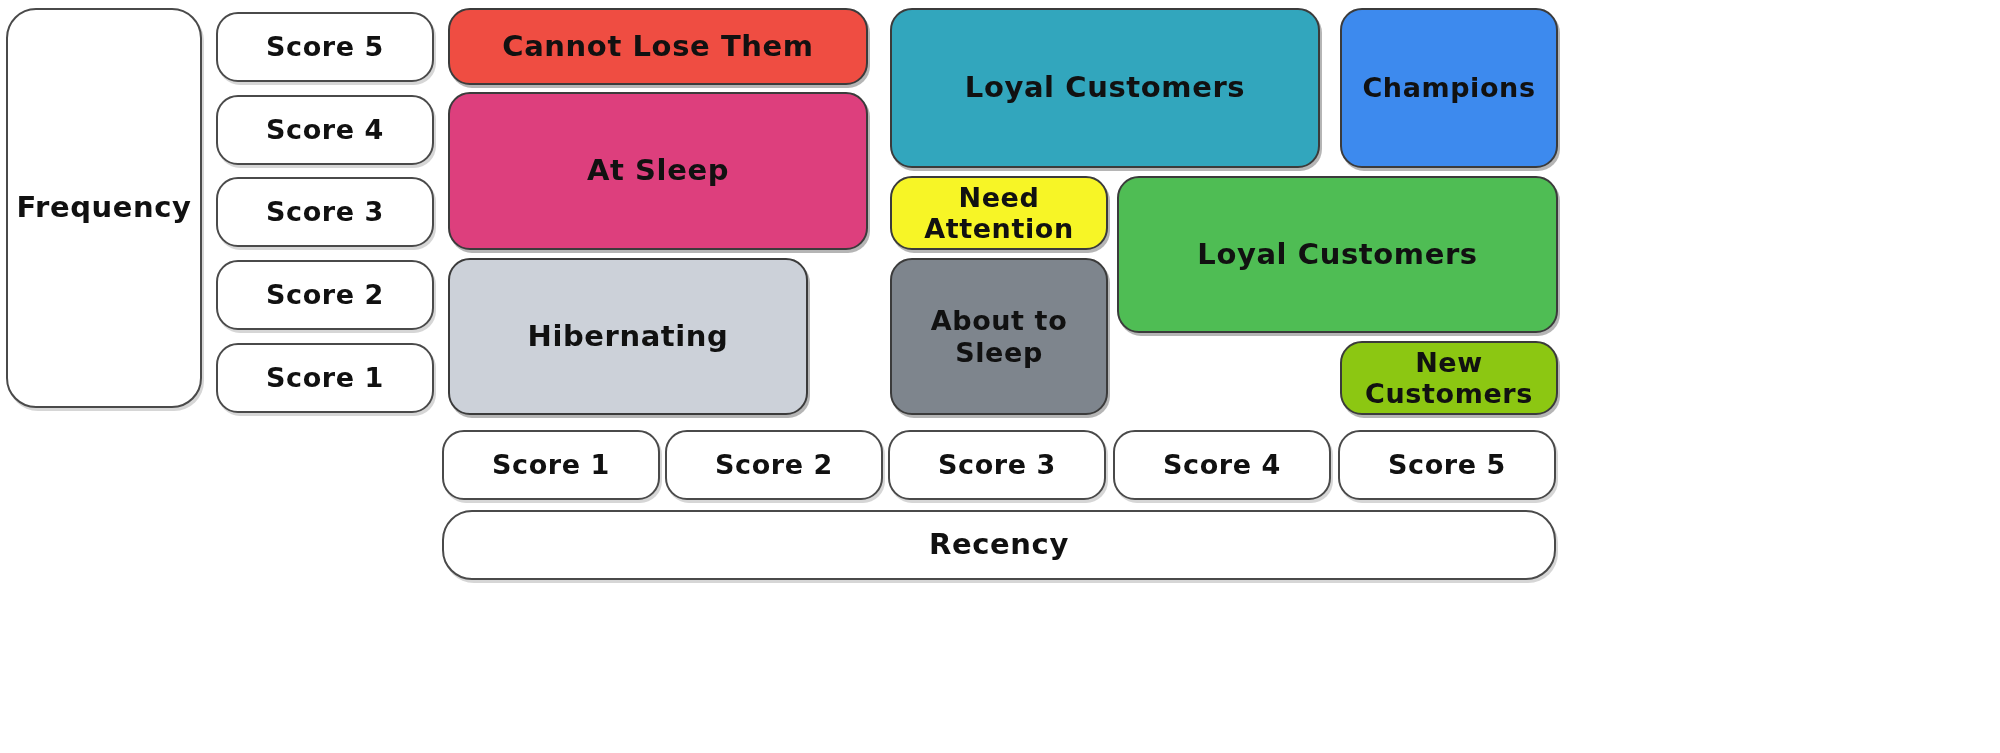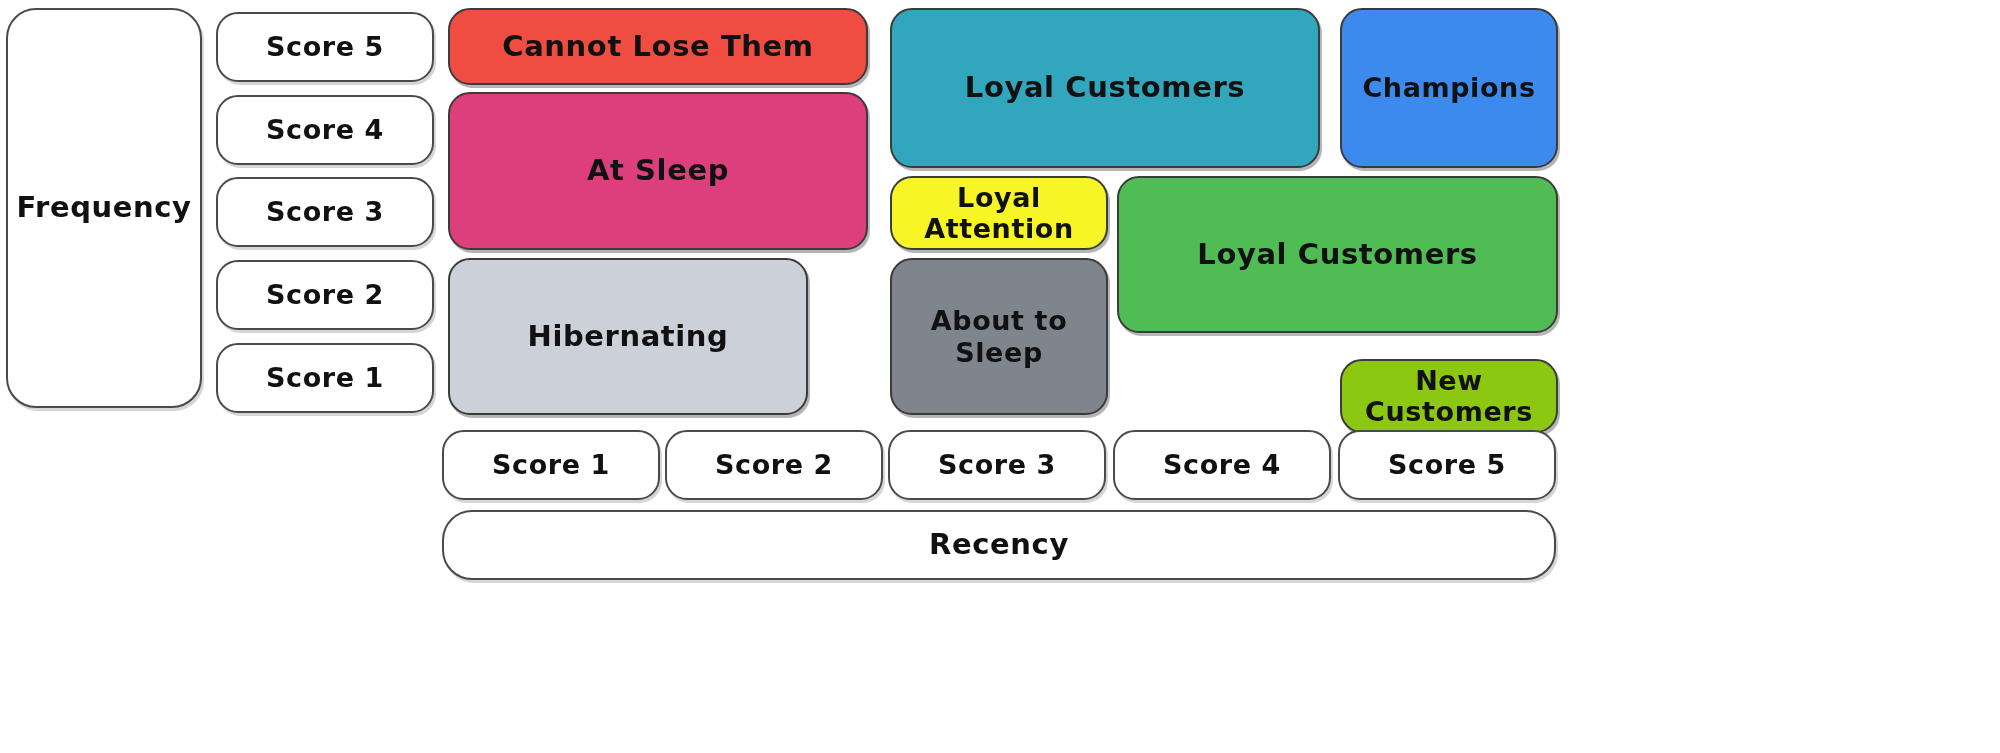--- a/index.html
+++ b/index.html
@@ -108,30 +108,30 @@
   <div class="box plain score-label" id="f-score-1">Score 1</div>
 
   <div class="box segment" id="seg-cannot-lose-them" style="background: rgb(239, 77, 66);">Cannot Lose Them</div>
 
   <div class="box segment" id="seg-at-risk" style="background: rgb(221, 63, 125);">At Sleep</div>
 
   <div class="box segment" id="seg-hibernating" style="background: rgb(204, 209, 217);">Hibernating</div>
 
   <div class="box segment" id="seg-loyal-teal" style="background: rgb(50, 166, 189);">Loyal Customers</div>
 
-  <div class="box segment small" id="seg-need-attention" style="background: rgb(247, 245, 38);">Loyal Attention</div>
+  <div class="box segment small" id="seg-need-attention" style="background: rgb(247, 245, 38);">Need Attention</div>
 
   <div class="box segment small" id="seg-about-to-sleep" style="background: rgb(126, 133, 141);">About to Sleep</div>
 
   <div class="box segment small" id="seg-champions" style="background: rgb(61, 138, 238);">Champions</div>
 
   <div class="box segment" id="seg-loyal-green" style="background: rgb(79, 189, 84);">Loyal Customers</div>
 
 
-  <div class="box segment small" id="seg-new-customers" style="background: rgb(140, 199, 18); margin-top: 18px;">New Customers</div>
+  <div class="box segment small" id="seg-new-customers" style="background: rgb(140, 199, 18);">New Customers</div>
 
   <div class="box plain score-label" id="r-score-1">Score 1</div>
   <div class="box plain score-label" id="r-score-2">Score 2</div>
   <div class="box plain score-label" id="r-score-3">Score 3</div>
   <div class="box plain score-label" id="r-score-4">Score 4</div>
   <div class="box plain score-label" id="r-score-5">Score 5</div>
 
   <div class="box plain axis-label" id="recency-box">Recency</div>
 
 </div>

